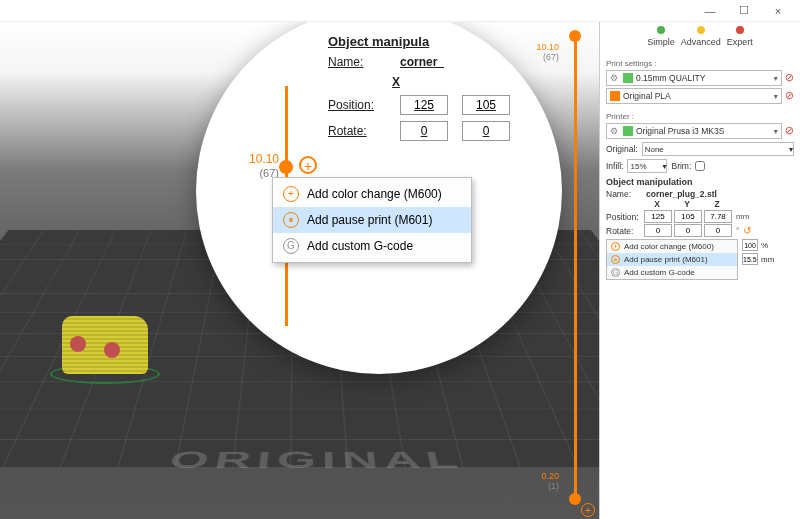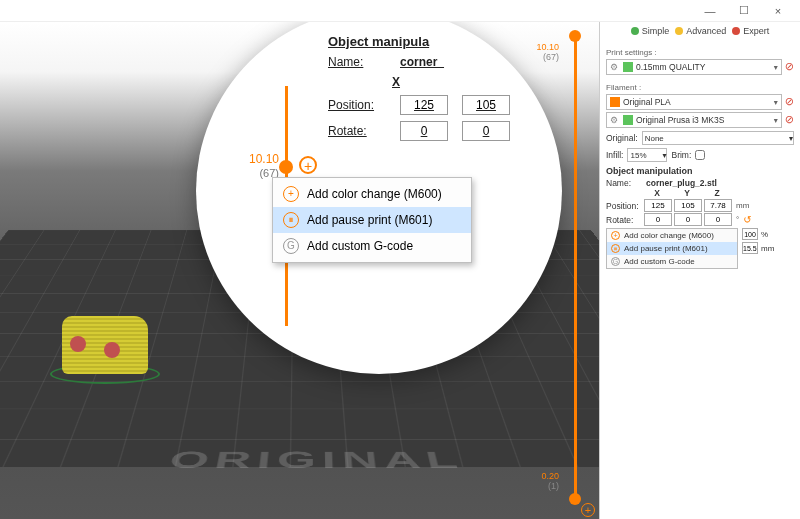--- a/index.html
+++ b/index.html
@@ -54,21 +54,21 @@
 
 
 .ctx { position: absolute; left: 272px; top: 155px; width: 200px; background: #fdfdfd; border: 1px solid #bfbfbf; box-shadow: 2px 3px 6px rgba(0,0,0,0.25); font-size: 12px; padding: 3px 0; }
 .ctx .item { display: flex; align-items: center; gap: 8px; padding: 5px 10px; cursor: pointer; }
 .ctx .item.sel { background: #cfe6ff; }
 .ctx .ic { width: 16px; height: 16px; border: 1.5px solid #ff7f00; border-radius: 50%; color: #ff7f00; font-size: 10px; line-height: 14px; text-align: center; display: inline-block; }
 .ctx .ic.grey { border-color: #999; color: #999; }
 
 
 .modes { display: flex; justify-content: center; gap: 6px; margin-bottom: 4px; }
-.mode { display: flex; align-items: center; gap: 3px; font-size: 9px; color: #444; }
+.mode { display: flex; align-items: center; gap: 3px; font-size: 9px; color: #444; flex-direction: column; }
 .dot-ic { width: 8px; height: 8px; border-radius: 50%; }
 .green { background: #4caf50; } .yellow { background: #f4c030; } .red { background: #d84a3b; }
 
 .section-lbl { font-size: 8px; color: #666; margin-top: 8px; }
 .combo { display: flex; align-items: center; gap: 3px; border: 1px solid #bbb; height: 16px; margin-top: 2px; padding: 0 3px; position: relative; }
 .combo .swatch { width: 10px; height: 10px; }
 .combo .sw-o { background: #ff7f00; } .combo .sw-g { background: #5cc45c; }
 .combo .cog { width: 10px; height: 10px; color: #888; font-size: 9px; line-height: 10px; }
 .combo .txt { flex: 1; font-size: 8.5px; overflow: hidden; }
 .combo .dd { font-size: 8px; color: #666; }
@@ -218,30 +218,30 @@
     <div style="display:flex;align-items:center;">
       <div class="combo" style="flex:1;">
         <span class="cog">⚙</span>
         <span class="swatch sw-g"></span>
         <span class="txt">0.15mm QUALITY</span>
         <span class="dd">▾</span>
       </div>
       <span class="del">⊘</span>
     </div>
 
-    <div class="section-lbl">Filament :</div>
     <div style="display:flex;align-items:center;">
       <div class="combo" style="flex:1;">
         <span class="swatch sw-o"></span>
         <span class="txt">Original PLA</span>
         <span class="dd">▾</span>
       </div>
       <span class="del">⊘</span>
     </div>
 
+    <div class="section-lbl">Printer :</div>
     <div style="display:flex;align-items:center;">
       <div class="combo" style="flex:1;">
         <span class="cog">⚙</span>
         <span class="swatch sw-g"></span>
         <span class="txt">Original Prusa i3 MK3S</span>
         <span class="dd">▾</span>
       </div>
       <span class="del">⊘</span>
     </div>
 

